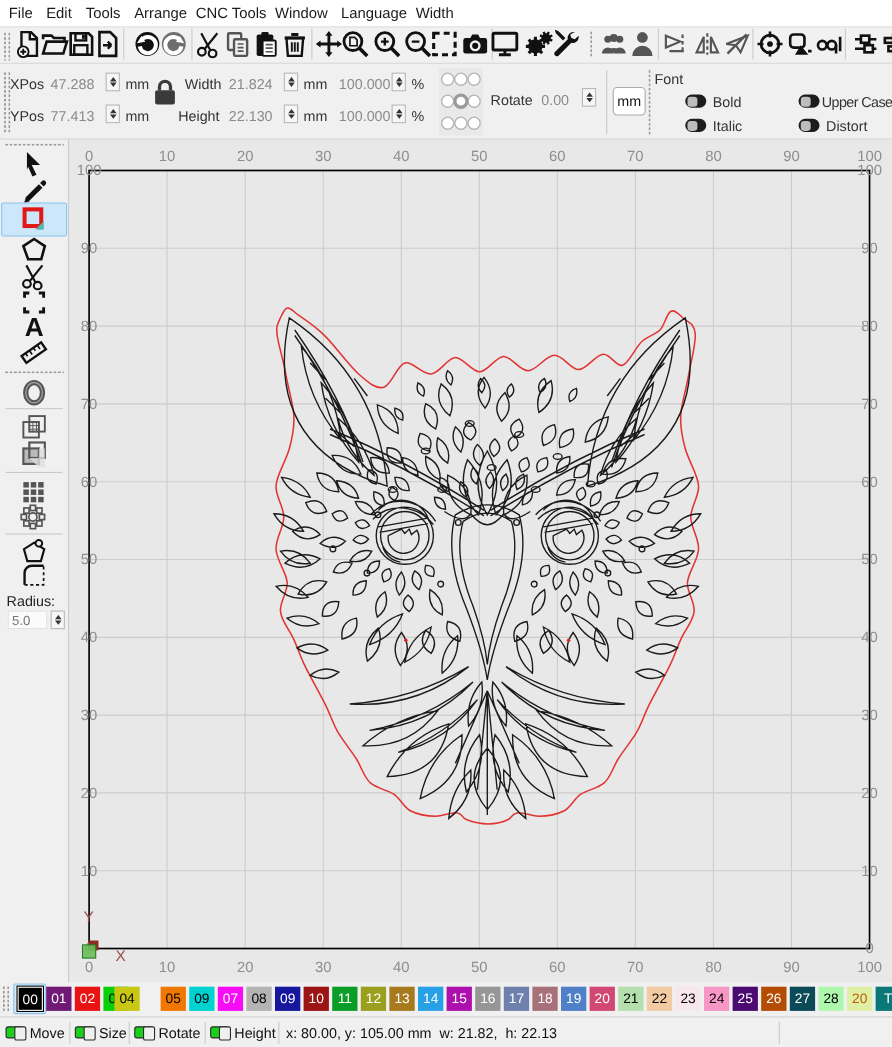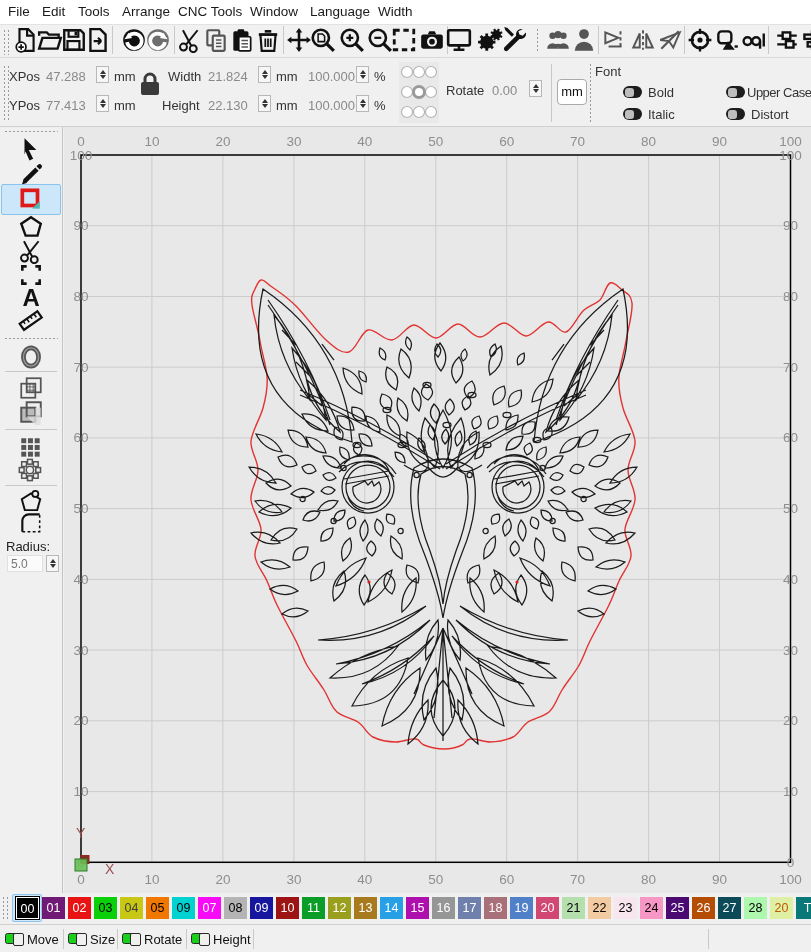--- a/index.html
+++ b/index.html
@@ -486,21 +486,21 @@
 
 </svg>
 <div id="palette">
 <div class="vdots" style="left:2px;top:3px;height:24px"></div>
 <div class="vdots" style="left:6px;top:3px;height:24px"></div>
 <div style="position:absolute;left:12px;top:1px;width:30px;height:28px;background:#cfe8fb;border:1px solid #8fc3ea;border-radius:2px"></div>
 <div class="sw" style="left:16px;top:4px;background:#000000;color:#fff;border:1px solid #fff;box-shadow:0 0 0 1px #000">00</div>
 <div class="sw" style="left:42px;top:4px;background:#701a75;color:#fff">01</div>
 <div class="sw" style="left:68px;top:4px;background:#e81414;color:#fff">02</div>
 <div class="sw" style="left:94px;top:4px;background:#0ad00a;color:#000">03</div>
-<div class="sw" style="left:120px;top:4px;background:#c8c814;color:#404040">04</div>
+<div class="sw" style="left:104px;top:4px;background:#c8c814;color:#000000">04</div>
 <div class="sw" style="left:146px;top:4px;background:#f07800;color:#000">05</div>
 <div class="sw" style="left:172px;top:4px;background:#00d2d2;color:#000">09</div>
 <div class="sw" style="left:198px;top:4px;background:#f80cf8;color:#fff">07</div>
 <div class="sw" style="left:224px;top:4px;background:#b4b4b4;color:#000">08</div>
 <div class="sw" style="left:250px;top:4px;background:#16169e;color:#fff">09</div>
 <div class="sw" style="left:276px;top:4px;background:#9c1414;color:#fff">10</div>
 <div class="sw" style="left:302px;top:4px;background:#0a9e28;color:#fff">11</div>
 <div class="sw" style="left:328px;top:4px;background:#9aa01e;color:#fff">12</div>
 <div class="sw" style="left:354px;top:4px;background:#a87a1e;color:#fff">13</div>
 <div class="sw" style="left:380px;top:4px;background:#28a0e6;color:#fff">14</div>
@@ -527,13 +527,14 @@
  <div class="vsep" style="left:63px;top:4px;height:20px"></div>
  <span class="gtog" style="left:68px;top:8px"></span>
     <span style="position:absolute;left:90px;top:7px">Size</span>
  <div class="vsep" style="left:117px;top:4px;height:20px"></div>
  <span class="gtog" style="left:122px;top:8px"></span>
     <span style="position:absolute;left:144px;top:7px">Rotate</span>
  <div class="vsep" style="left:186px;top:4px;height:20px"></div>
  <span class="gtog" style="left:191px;top:8px"></span>
     <span style="position:absolute;left:213px;top:7px">Height</span>
  <div class="vsep" style="left:253px;top:4px;height:20px"></div>
+ <span style="position:absolute;left:260px;top:7px">x: 80.00, y: 105.00 mm&nbsp; w: 21.82,&nbsp; h: 22.13</span>
  <div class="vsep" style="left:708px;top:4px;height:20px"></div>
 </div>
 </body></html>

